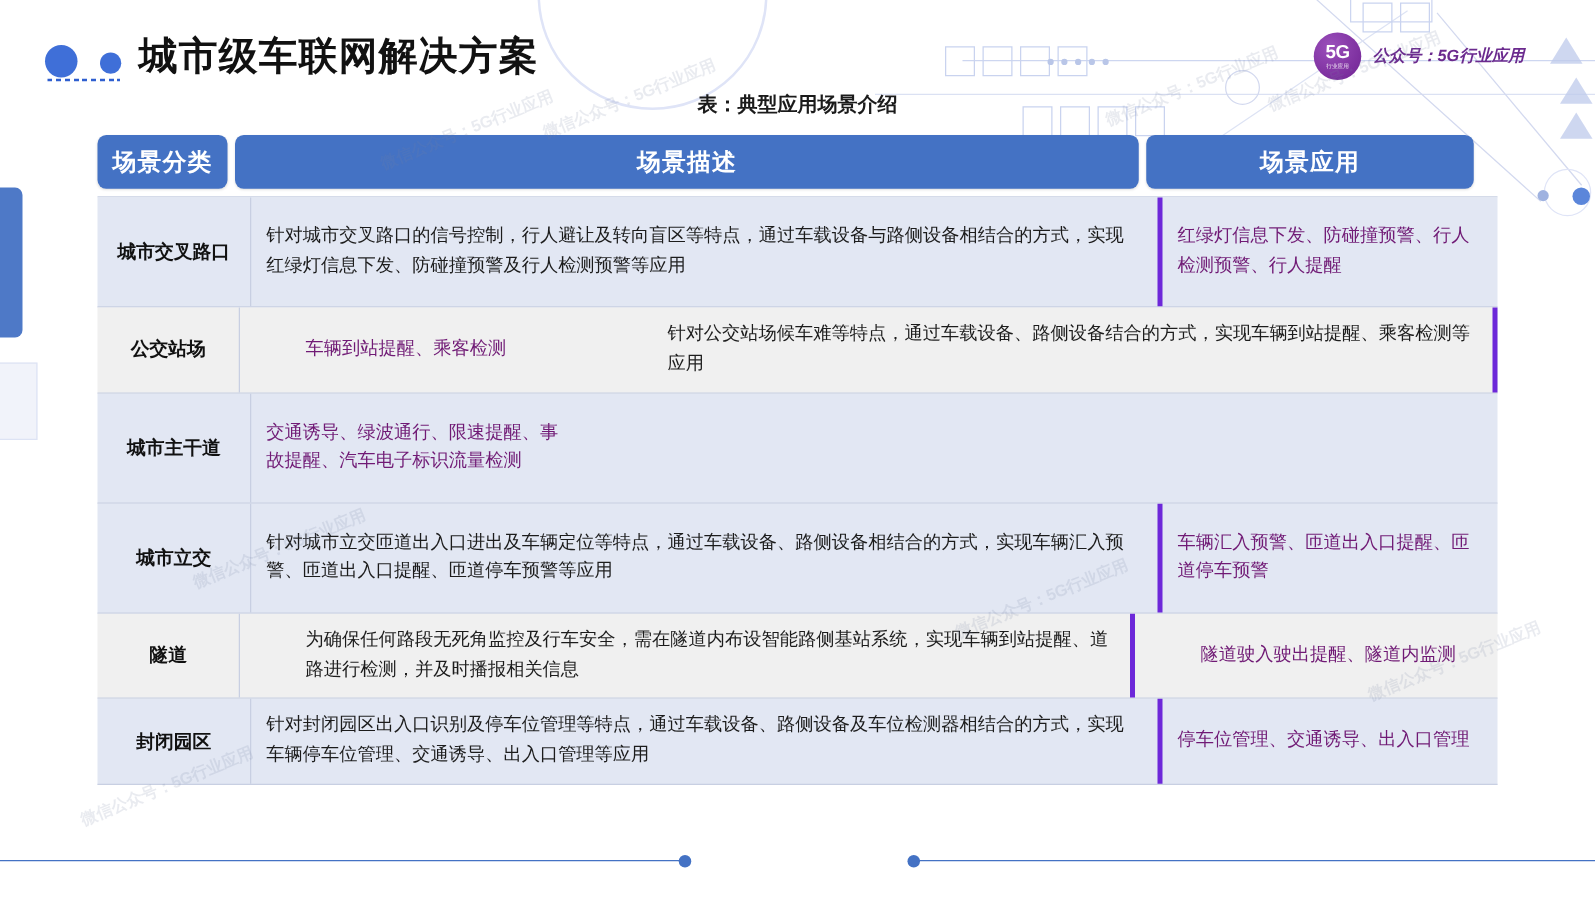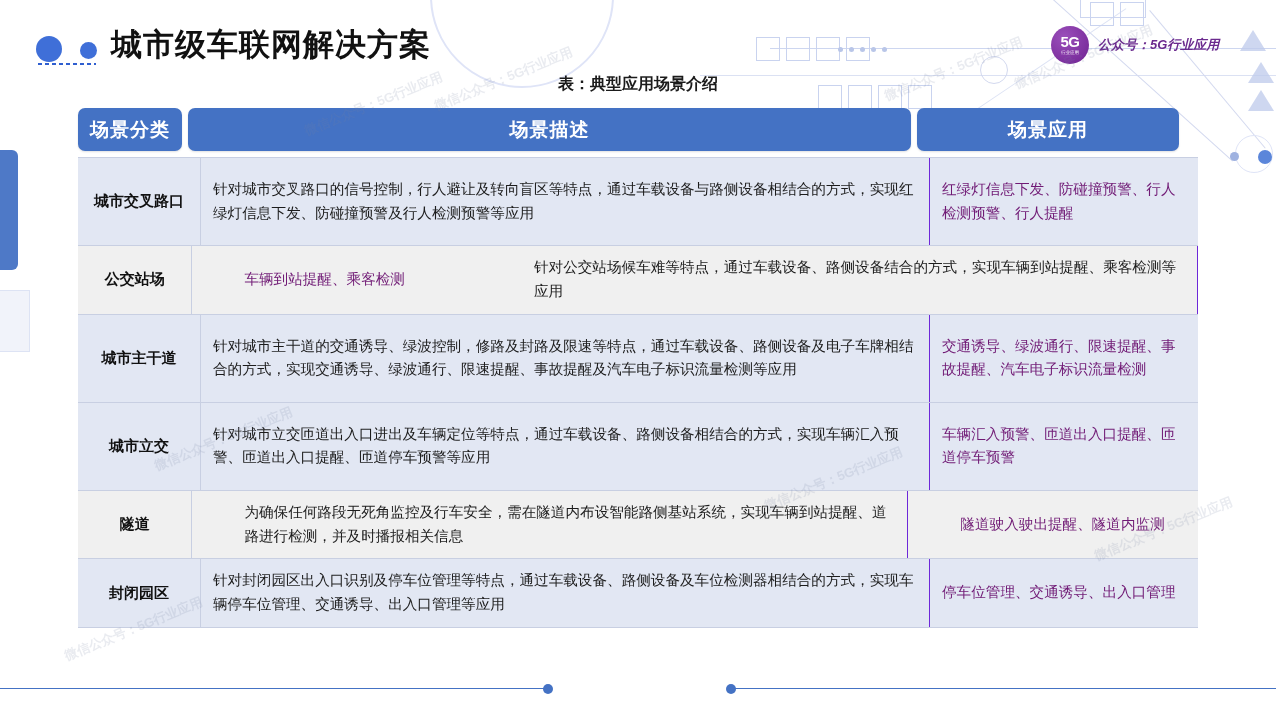--- a/index.html
+++ b/index.html
@@ -208,21 +208,21 @@
     display: flex; align-items: center; justify-content: center;
     font-size: 15px; font-weight: bold; color: #111111;
     text-align: center;
     border-right: 1px solid #c8cfe2;
     padding: 9px 4px;
   }
   .td-desc {
     width: 729px;
     font-size: 14.6px; color: #1c1c1c; line-height: 1.62;
     padding: 10px 14px 10px 12px;
-    border-right: 1px solid #6d28d9;
+    border-right: 4px solid #6d28d9;
     display: flex; align-items: center;
   }
   .td-app {
     width: 268px;
     font-size: 14.6px; color: #701a75; line-height: 1.62;
     padding: 20px 12px;
     display: flex; align-items: center;
   }
 
   
@@ -326,21 +326,20 @@
           <div class="td td-desc">针对城市交叉路口的信号控制，行人避让及转向盲区等特点，通过车载设备与路侧设备相结合的方式，实现红绿灯信息下发、防碰撞预警及行人检测预警等应用</div>
           <div class="td td-app">红绿灯信息下发、防碰撞预警、行人检测预警、行人提醒</div>
         </div>
         <div class="tr even">
           <div class="td td-cat">公交站场</div>
           <div class="td td-app">车辆到站提醒、乘客检测</div>
           <div class="td td-desc">针对公交站场候车难等特点，通过车载设备、路侧设备结合的方式，实现车辆到站提醒、乘客检测等应用</div>
         </div>
         <div class="tr odd">
           <div class="td td-cat">城市主干道</div>
-          <div class="td td-desc">针对城市主干道的交通诱导、绿波控制，修路及封路及限速等特点，通过车载设备、路侧设备及电子车牌相结合的方式，实现交通诱导、绿波通行、限速提醒、事故提醒及汽车电子标识流量检测等应用</div>
           <div class="td td-app">交通诱导、绿波通行、限速提醒、事故提醒、汽车电子标识流量检测</div>
         </div>
         <div class="tr odd">
           <div class="td td-cat">城市立交</div>
           <div class="td td-desc">针对城市立交匝道出入口进出及车辆定位等特点，通过车载设备、路侧设备相结合的方式，实现车辆汇入预警、匝道出入口提醒、匝道停车预警等应用</div>
           <div class="td td-app">车辆汇入预警、匝道出入口提醒、匝道停车预警</div>
         </div>
         <div class="tr even">
           <div class="td td-cat">隧道</div>
           <div class="td td-desc">为确保任何路段无死角监控及行车安全，需在隧道内布设智能路侧基站系统，实现车辆到站提醒、道路进行检测，并及时播报相关信息</div>

